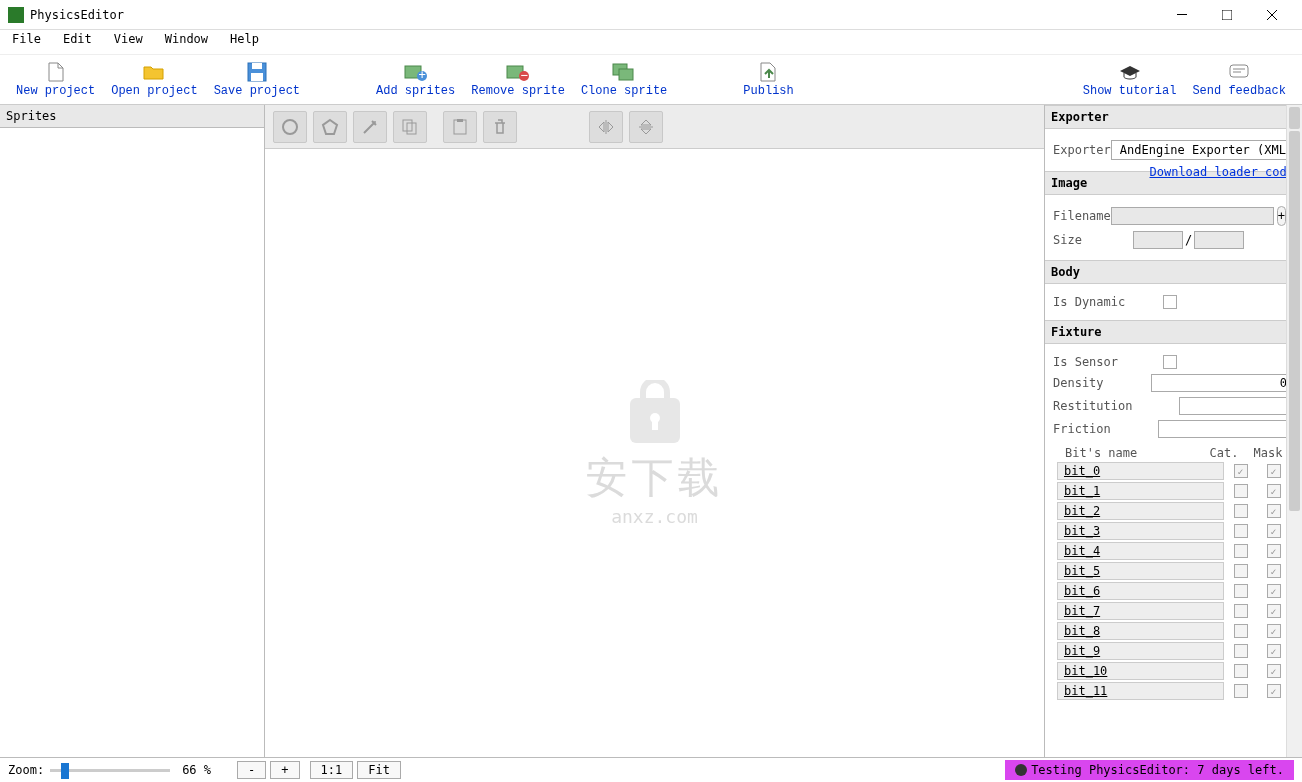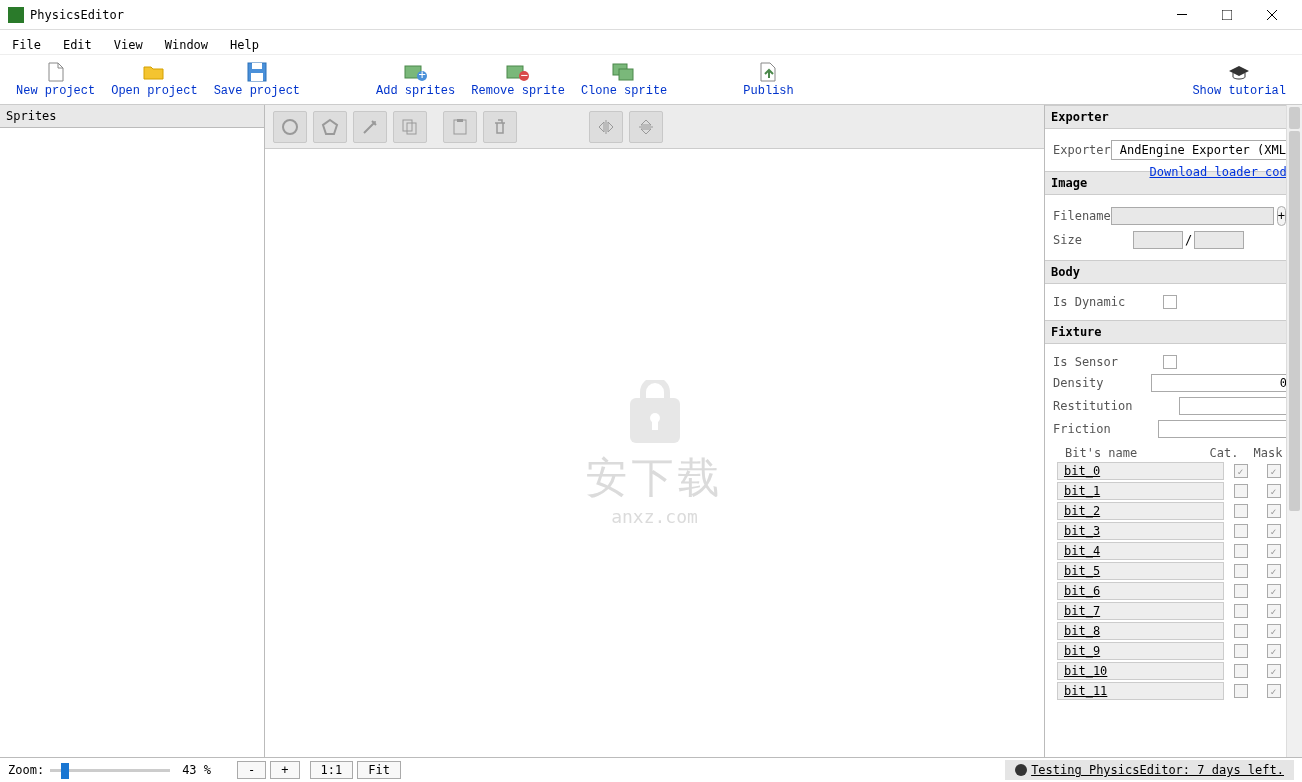--- a/index.html
+++ b/index.html
@@ -3,21 +3,21 @@
 <meta charset="utf-8">
 <style>
 * { box-sizing: border-box; margin: 0; padding: 0; font-family: "Microsoft YaHei", "SimSun", monospace; font-size: 12px; }
 body { background: #fff; overflow: hidden; width: 1302px; height: 782px; }
 
 .titlebar { height: 30px; display: flex; align-items: center; padding: 0 8px; border-bottom: 1px solid #ddd; }
 .titlebar .app-icon { width: 16px; height: 16px; background: #2a7a2a; margin-right: 6px; }
 .titlebar .title { flex: 1; }
 .titlebar .winbtn { width: 45px; height: 28px; display: flex; align-items: center; justify-content: center; cursor: pointer; }
 
-.menubar { height: 25px; display: flex; align-items: flex-end; padding: 0 8px; gap: 14px; border-bottom: 1px solid #eee; }
+.menubar { height: 25px; display: flex; align-items: flex-start; padding: 0 8px; gap: 14px; border-bottom: 1px solid #eee; }
 .menubar span { cursor: pointer; padding: 2px 4px; }
 
 .toolbar { height: 50px; display: flex; align-items: center; padding: 2px 8px; border-bottom: 1px solid #ccc; background: #fff; }
 .toolbtn { display: flex; flex-direction: column; align-items: center; justify-content: center; padding: 2px 8px; cursor: pointer; min-width: 60px; }
 .toolbtn .ticon { width: 24px; height: 20px; display: flex; align-items: center; justify-content: center; }
 .toolbtn .tlabel { font-family: Liberation Mono, monospace; color: #0033cc; margin-top: 2px; white-space: nowrap; }
 .toolbar .spacer { flex: 1; }
 
 .main { display: flex; height: 652px; }
 
@@ -63,21 +63,21 @@
 .right-scroll { width: 16px; background: #f0f0f0; border-left: 1px solid #ddd; position: absolute; right: 0; top: 0; bottom: 0; }
 .right-scroll .thumb { position: absolute; left: 2px; right: 2px; top: 2px; height: 22px; background: #ccc; border-radius: 2px; }
 .right-scroll .thumb2 { position: absolute; left: 2px; right: 2px; top: 26px; height: 380px; background: #ccc; border-radius: 2px; }
 
 .statusbar { height: 25px; border-top: 1px solid #bbb; display: flex; align-items: center; padding: 0 8px; }
 .statusbar .zlabel { font-family: monospace; margin-right: 6px; }
 .slider { width: 120px; height: 18px; position: relative; margin-right: 12px; }
 .slider .track { position: absolute; top: 8px; left: 0; right: 0; height: 3px; background: #ccc; }
 .slider .thumb { position: absolute; top: 2px; left: 11px; width: 8px; height: 16px; background: #1976d2; }
 .sbtn { border: 1px solid #aaa; padding: 1px 10px; margin-right: 4px; font-family: monospace; cursor: pointer; background: #f8f8f8; }
-.status-right { margin-left: auto; background: #e5e5e5; padding: 3px 10px; font-family: monospace; display: flex; align-items: center; gap: 4px; text-decoration: underline; }
+.status-right { margin-left: auto; background: #d946ef; padding: 3px 10px; font-family: monospace; display: flex; align-items: center; gap: 4px; }
 .status-right .dot { width: 12px; height: 12px; border-radius: 6px; background: #333; display: inline-block; }
 svg { display: block; }
 </style>
 </head>
 <body>
 
 <div class="titlebar">
   <div class="app-icon"></div>
   <div class="title">PhysicsEditor</div>
   <div class="winbtn">
@@ -177,20 +177,29 @@
   <div class="spacer"></div>
   <div class="toolbtn">
     <div class="ticon">
         <svg width="24" height="16">
           <path d="M12 2L2 7l10 5 10-5z" fill="#333"></path>
           <path d="M6 9v4c0 1 3 2 6 2s6-1 6-2V9" fill="none" stroke="#333"></path>
         </svg>
       </div>
     <div class="tlabel">Show tutorial</div>
   </div>
+  <div class="toolbtn">
+    <div class="ticon">
+        <svg width="20" height="16">
+          <rect x="1" y="1" width="18" height="12" rx="3" fill="none" stroke="#888"></rect>
+          <path d="M4 5h12M4 8h8" stroke="#888"></path>
+        </svg>
+      </div>
+    <div class="tlabel">Send feedback</div>
+  </div>
 </div>
 
 <div class="main">
 
   <div class="left">
     <div class="panel-header">Sprites</div>
     <div class="list"></div>
   </div>
 
   <div class="center">
@@ -455,21 +464,21 @@
     </div>
   </div>
 </div>
 
 <div class="statusbar">
   <span class="zlabel">Zoom:</span>
   <div class="slider">
     <div class="track"></div>
       <div class="thumb"></div>
   </div>
-  <span class="zlabel">43 %</span>
+  <span class="zlabel">66 %</span>
   <span style="width:20px"></span>
   <span class="sbtn">-</span>
   <span class="sbtn">+</span>
   <span style="width:6px"></span>
   <span class="sbtn">1:1</span>
   <span class="sbtn">Fit</span>
   <div class="status-right">
     <span class="dot"></span>
     <span>Testing PhysicsEditor: 7 days left.</span>
   </div>

